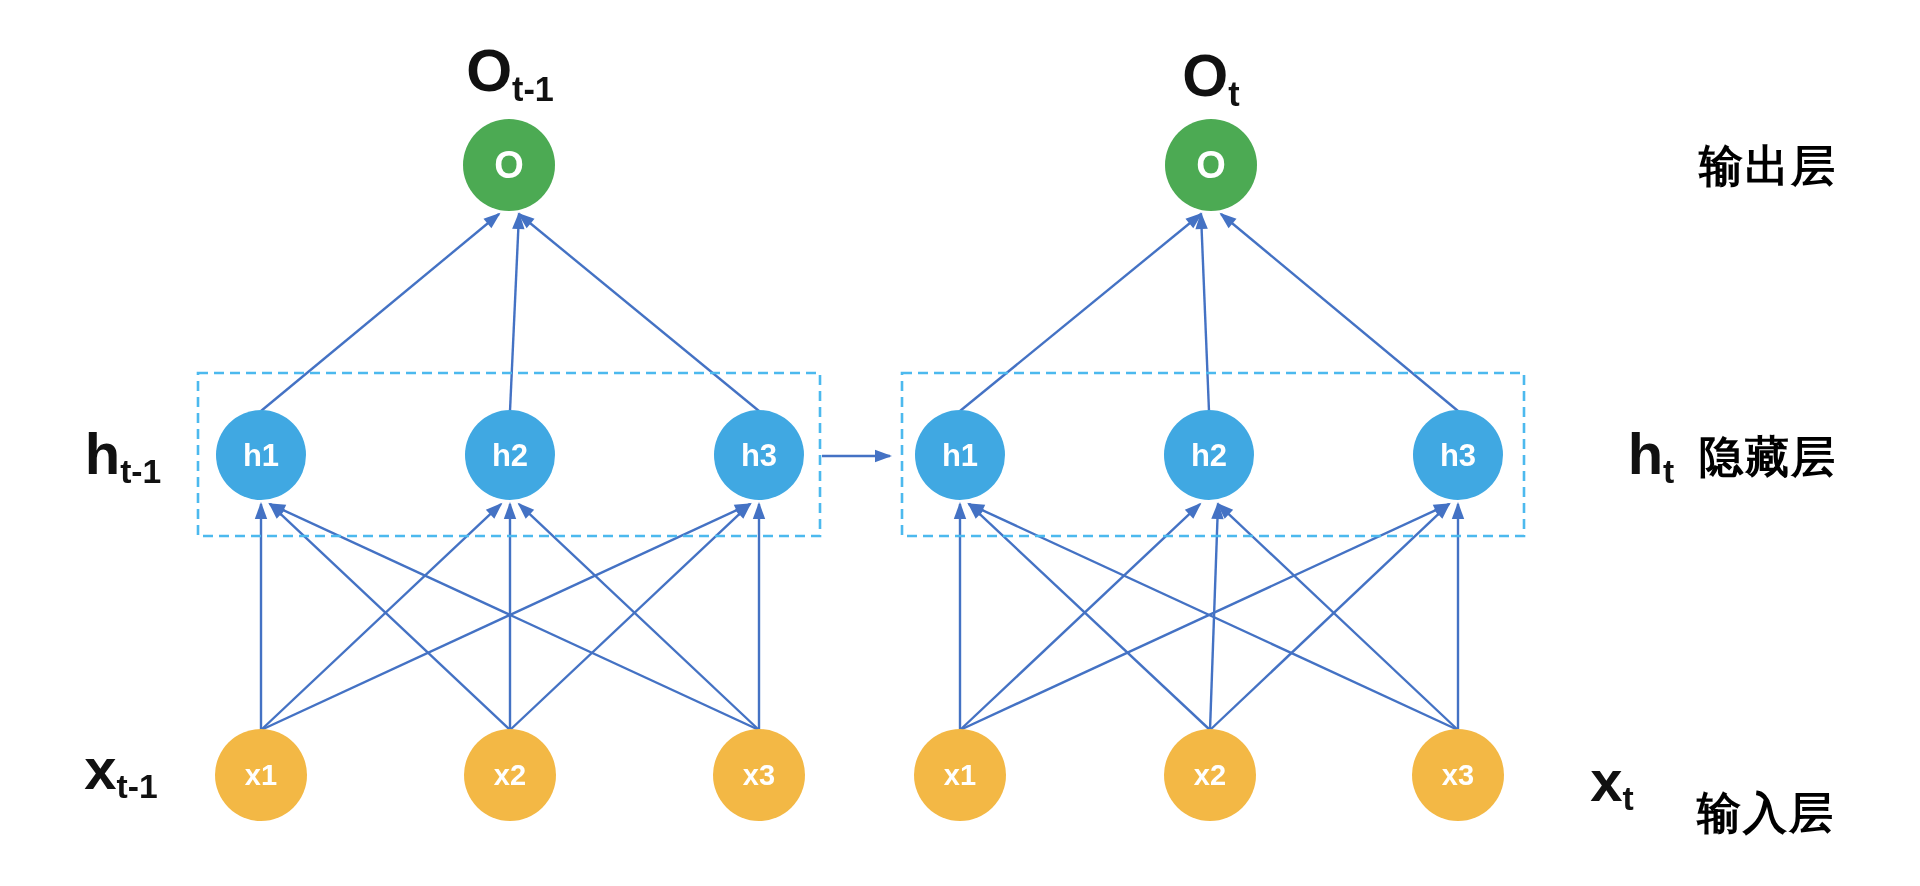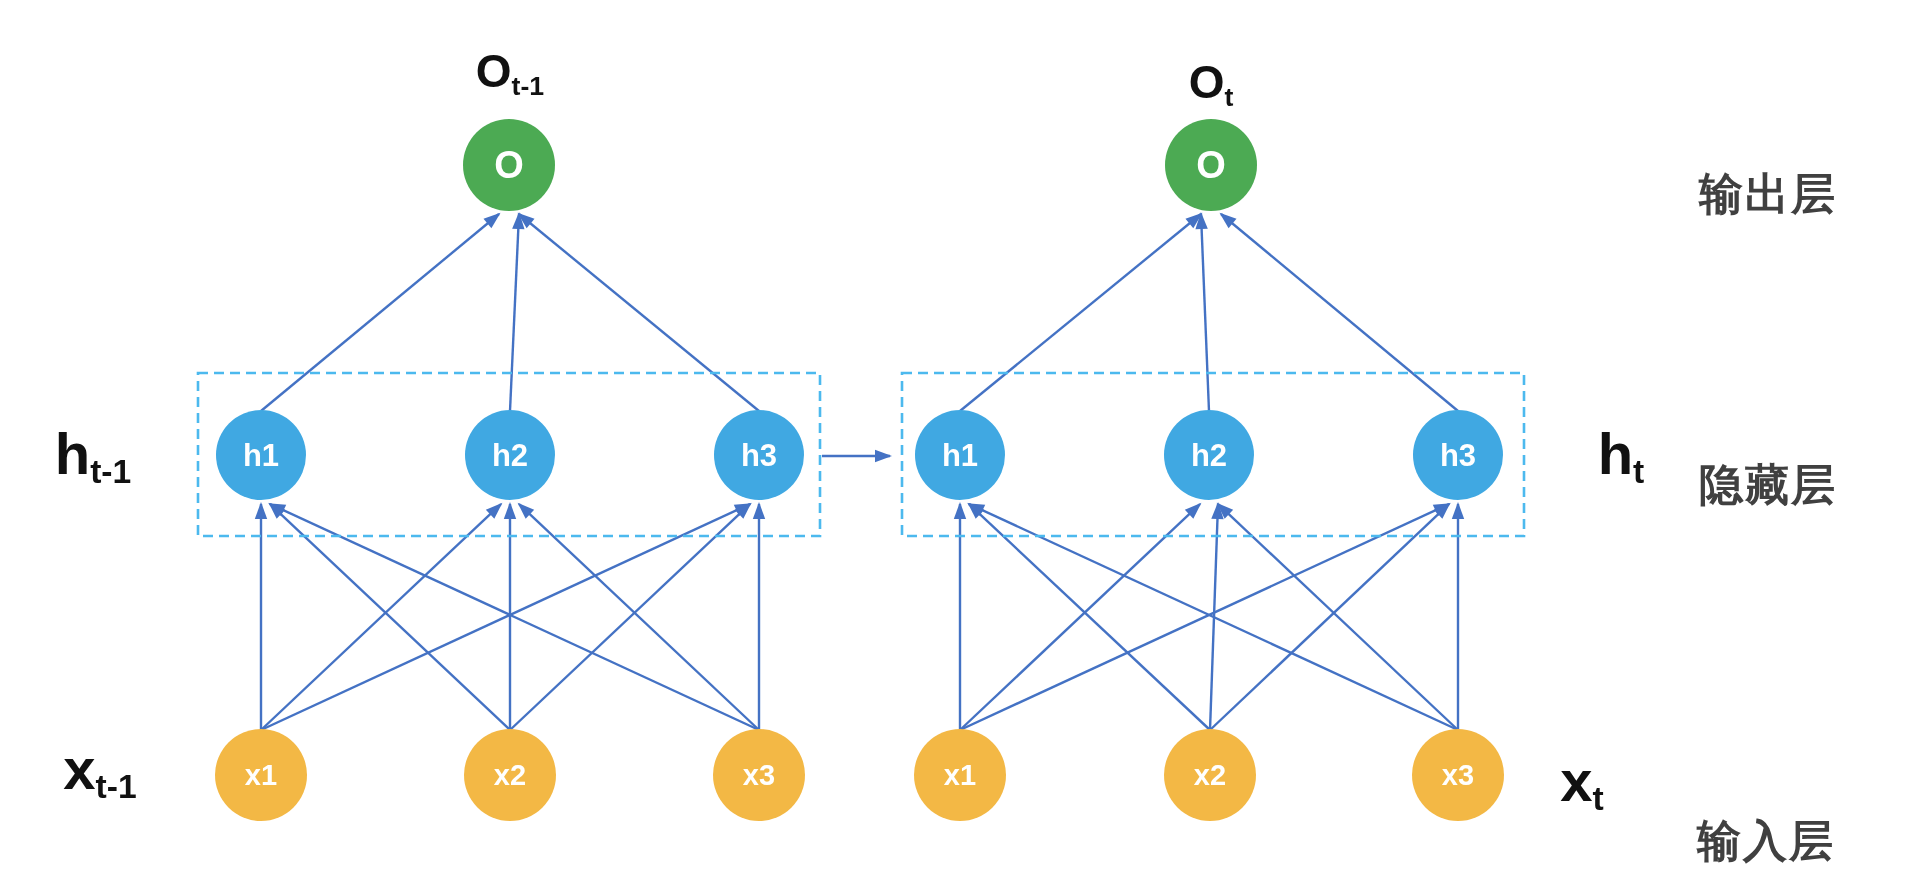--- a/index.html
+++ b/index.html
@@ -2,24 +2,24 @@
 <html><head>
 <meta charset="utf-8">
 <style>
   html,body{margin:0;padding:0;background:#ffffff;}
   body{font-family:"Liberation Sans","DejaVu Sans",sans-serif;}
   #stage{position:relative;width:1920px;height:886px;background:#ffffff;overflow:hidden;}
   #diagram-svg{position:absolute;left:0;top:0;}
   #labels-layer{position:absolute;left:0;top:0;width:100%;height:100%;pointer-events:none;}
   .tl{position:absolute;transform:translate(-50%,-50%);white-space:nowrap;color:#111;font-weight:700;line-height:1;}
   .tl .sub{font-size:0.58em;vertical-align:-0.28em;font-weight:700;}
-  .tl.top{font-size:46px;text-align:center;}
-  .tl.side{font-size:58px;}
-  .cjk{position:absolute;transform:translate(-50%,-50%);white-space:nowrap;color:#404040;
-       font-size:44px;font-weight:700;letter-spacing:2px;line-height:1;margin-top:28px;}
+  .tl.top{font-size:59px;text-align:center;}
+  .tl.side{font-size:58px;margin-left:30px;}
+  .cjk{position:absolute;transform:translate(-50%,-50%);white-space:nowrap;color:#000000;
+       font-size:44px;font-weight:700;letter-spacing:2px;line-height:1;}
   svg text.node-label{fill:#fff;text-anchor:middle;font-family:"Liberation Sans","DejaVu Sans",sans-serif;font-weight:600;}
 </style>
 </head>
 <body>
 
 <div id="stage">
   <svg id="diagram-svg" width="1920" height="886" viewBox="0 0 1920 886" xmlns="http://www.w3.org/2000/svg">
       <defs>
         <marker id="arrow" markerUnits="userSpaceOnUse" markerWidth="20" markerHeight="16" refX="16" refY="8" orient="auto">
           <path d="M1,1.8 L18,8 L1,14.2 Z" fill="#4472c4"></path>
@@ -76,22 +76,22 @@
       <circle cx="960" cy="775" r="46" fill="#f3b845"></circle>
       <text x="960" y="784.86" font-size="29" class="node-label">x1</text>
       <circle cx="1210" cy="775" r="46" fill="#f3b845"></circle>
       <text x="1210" y="784.86" font-size="29" class="node-label">x2</text>
       <circle cx="1458" cy="775" r="46" fill="#f3b845"></circle>
       <text x="1458" y="784.86" font-size="29" class="node-label">x3</text>
       <line x1="822" y1="456" x2="890" y2="456" stroke="#4472c4" stroke-width="2.4" marker-end="url(#arrow)"></line>
     </svg>
   <div id="labels-layer">
       <div class="tl top" style="left: 510px; top: 74px;"><span>O</span><span class="sub">t-1</span></div>
-      <div class="tl top" style="left: 1211px; top: 85px;"><span>O</span><span class="sub">t</span></div>
+      <div class="tl top" style="left: 1211px; top: 79px;"><span>O</span><span class="sub">t</span></div>
       <div class="tl side" style="left: 93px; top: 457px;"><span>h</span><span class="sub">t-1</span></div>
       <div class="tl side" style="left: 1621px; top: 457px;"><span>h</span><span class="sub">t</span></div>
-      <div class="tl side" style="left: 100px; top: 772px;"><span>x</span><span class="sub">t-1</span></div>
+      <div class="tl side" style="left: 91px; top: 772px;"><span>x</span><span class="sub">t-1</span></div>
       <div class="tl side" style="left: 1582px; top: 784px;"><span>x</span><span class="sub">t</span></div>
       <div class="cjk" style="left: 1768px; top: 166px;">输出层</div>
       <div class="cjk" style="left: 1768px; top: 457px;">隐藏层</div>
       <div class="cjk" style="left: 1766px; top: 813px;">输入层</div>
     </div>
 </div>
 
 </body></html>

